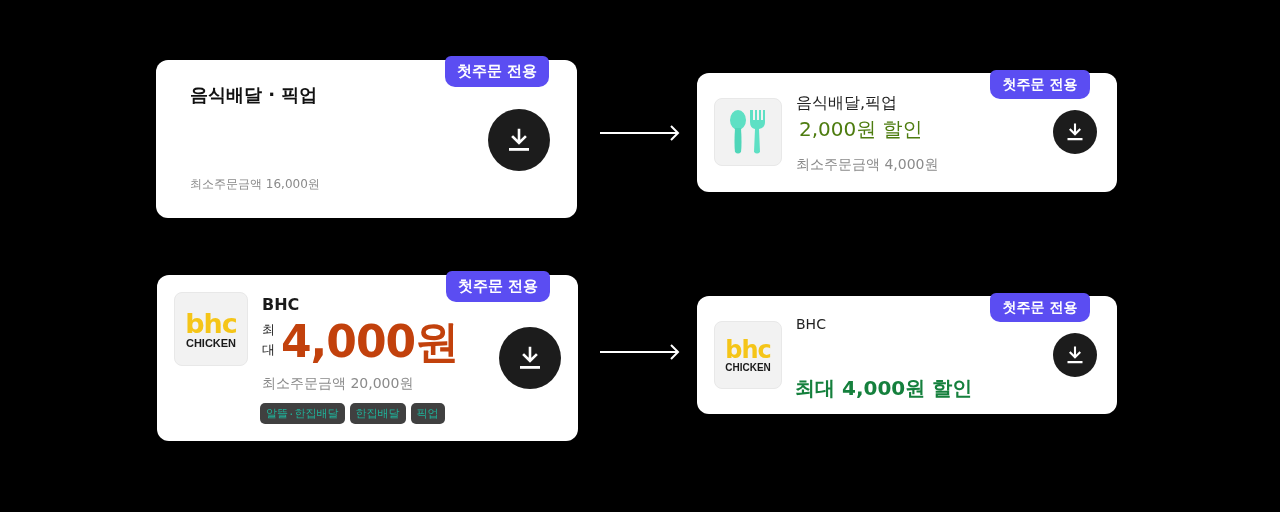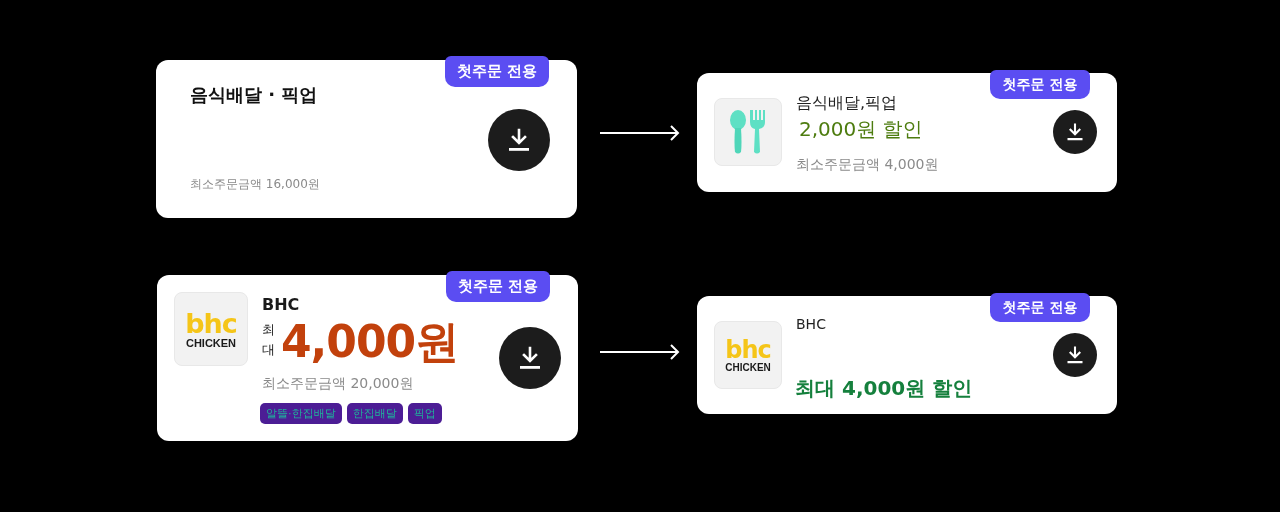--- a/index.html
+++ b/index.html
@@ -23,22 +23,22 @@
   }
   .txt { position: absolute; white-space: nowrap; font-family: "DejaVu Sans", sans-serif; }
   .gray { color: #8a8a8a; }
   .arrow { position: absolute; }
 
   .bhc-logo { display: flex; flex-direction: column; align-items: center; line-height: 1; }
   .bhc-logo .bhc { color: #f5c518; font-weight: 900; font-family: "DejaVu Sans", sans-serif; letter-spacing: -1px; }
   .bhc-logo .chicken { color: #1a1a1a; font-weight: 900; font-family: Liberation Sans, sans-serif; letter-spacing: 0px; }
 
   .tag {
-    display: inline-block; background: #4c1d95; color: #1fb39a; border-radius: 5px;
-    font-size: 11px; padding: 3px 6px; margin-right: 5px; font-family: Liberation Sans, sans-serif;
+    display: inline-block; background: #404040; color: #1fb39a; border-radius: 5px;
+    font-size: 11px; padding: 3px 6px; margin-right: 5px; font-family: Liberation Mono, monospace;
   }
 </style>
 </head>
 <body>
 
 <div class="card" style="left:156px; top:60px; width:421px; height:158px;">
   <div class="badge" style="left:289px; top:-4px; width:104px; height:31px; line-height:31px; font-size:15px;">첫주문 전용</div>
   <div class="txt" style="left:34px; top:23px; font-size:18px; font-weight:900; color:#111;">음식배달 · 픽업</div>
   <div class="txt gray" style="left:34px; top:116px; font-size:12px;">최소주문금액 16,000원</div>
   <div class="dl-btn" style="left:332px; top:49px; width:62px; height:62px;">

